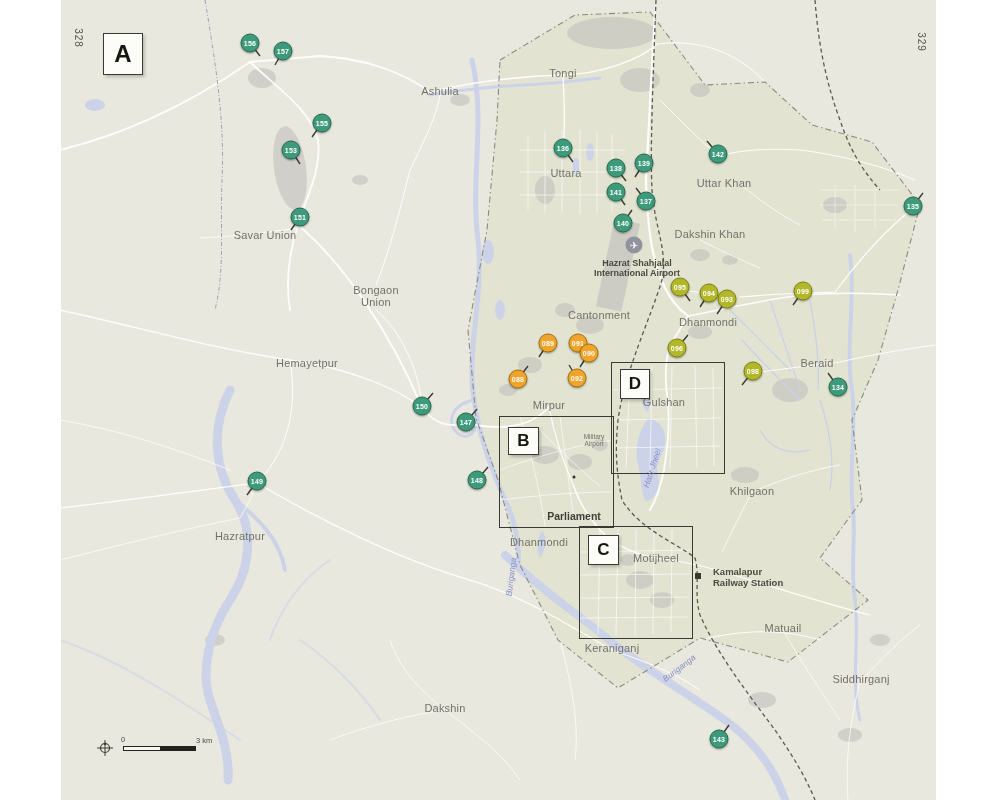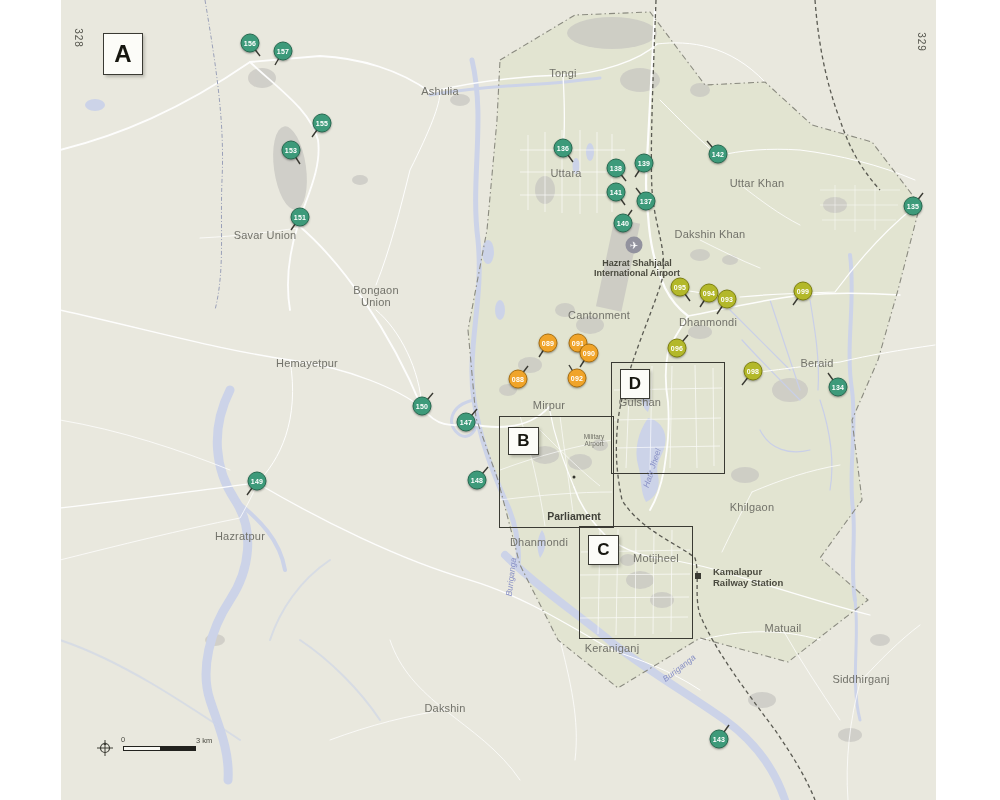--- a/index.html
+++ b/index.html
@@ -217,32 +217,32 @@
 <div id="insets">
     <div class="inset-rect" style="left: 499px; top: 416px; width: 113px; height: 110px;"></div>
     <div class="inset-rect" style="left: 579px; top: 526px; width: 112px; height: 111px;"></div>
     <div class="inset-rect" style="left: 611px; top: 362px; width: 112px; height: 110px;"></div>
   </div>
 
 <div id="places">
     <div class="place" style="left: 563px; top: 73px;">Tongi</div>
     <div class="place" style="left: 440px; top: 91px;">Ashulia</div>
     <div class="place" style="left: 566px; top: 173px;">Uttara</div>
-    <div class="place" style="left: 757px; top: 183px;">Uttar Khan</div>
+    <div class="place" style="left: 724px; top: 183px;">Uttar Khan</div>
     <div class="place" style="left: 710px; top: 234px;">Dakshin Khan</div>
     <div class="place" style="left: 265px; top: 235px;">Savar Union</div>
     <div class="place" style="left: 376px; top: 296px;">Bongaon
 Union</div>
     <div class="place" style="left: 307px; top: 363px;">Hemayetpur</div>
     <div class="place" style="left: 599px; top: 301px; margin-top: 14px;">Cantonment</div>
     <div class="place" style="left: 708px; top: 322px;">Dhanmondi</div>
     <div class="place" style="left: 817px; top: 363px;">Beraid</div>
-    <div class="place" style="left: 640px; top: 402px;">Gulshan</div>
+    <div class="place" style="left: 664px; top: 402px;">Gulshan</div>
     <div class="place" style="left: 549px; top: 405px;">Mirpur</div>
-    <div class="place" style="left: 752px; top: 491px; margin-top: 16px;">Khilgaon</div>
+    <div class="place" style="left: 752px; top: 491px;">Khilgaon</div>
     <div class="place" style="left: 539px; top: 542px;">Dhanmondi</div>
     <div class="place" style="left: 656px; top: 558px;">Motijheel</div>
     <div class="place" style="left: 240px; top: 536px;">Hazratpur</div>
     <div class="place" style="left: 612px; top: 648px;">Keraniganj</div>
     <div class="place" style="left: 445px; top: 708px;">Dakshin</div>
     <div class="place" style="left: 783px; top: 628px;">Matuail</div>
     <div class="place" style="left: 861px; top: 679px;">Siddhirganj</div>
   </div>
 
 <div id="airport-icon" style="left: 634px; top: 245px;">✈</div>

